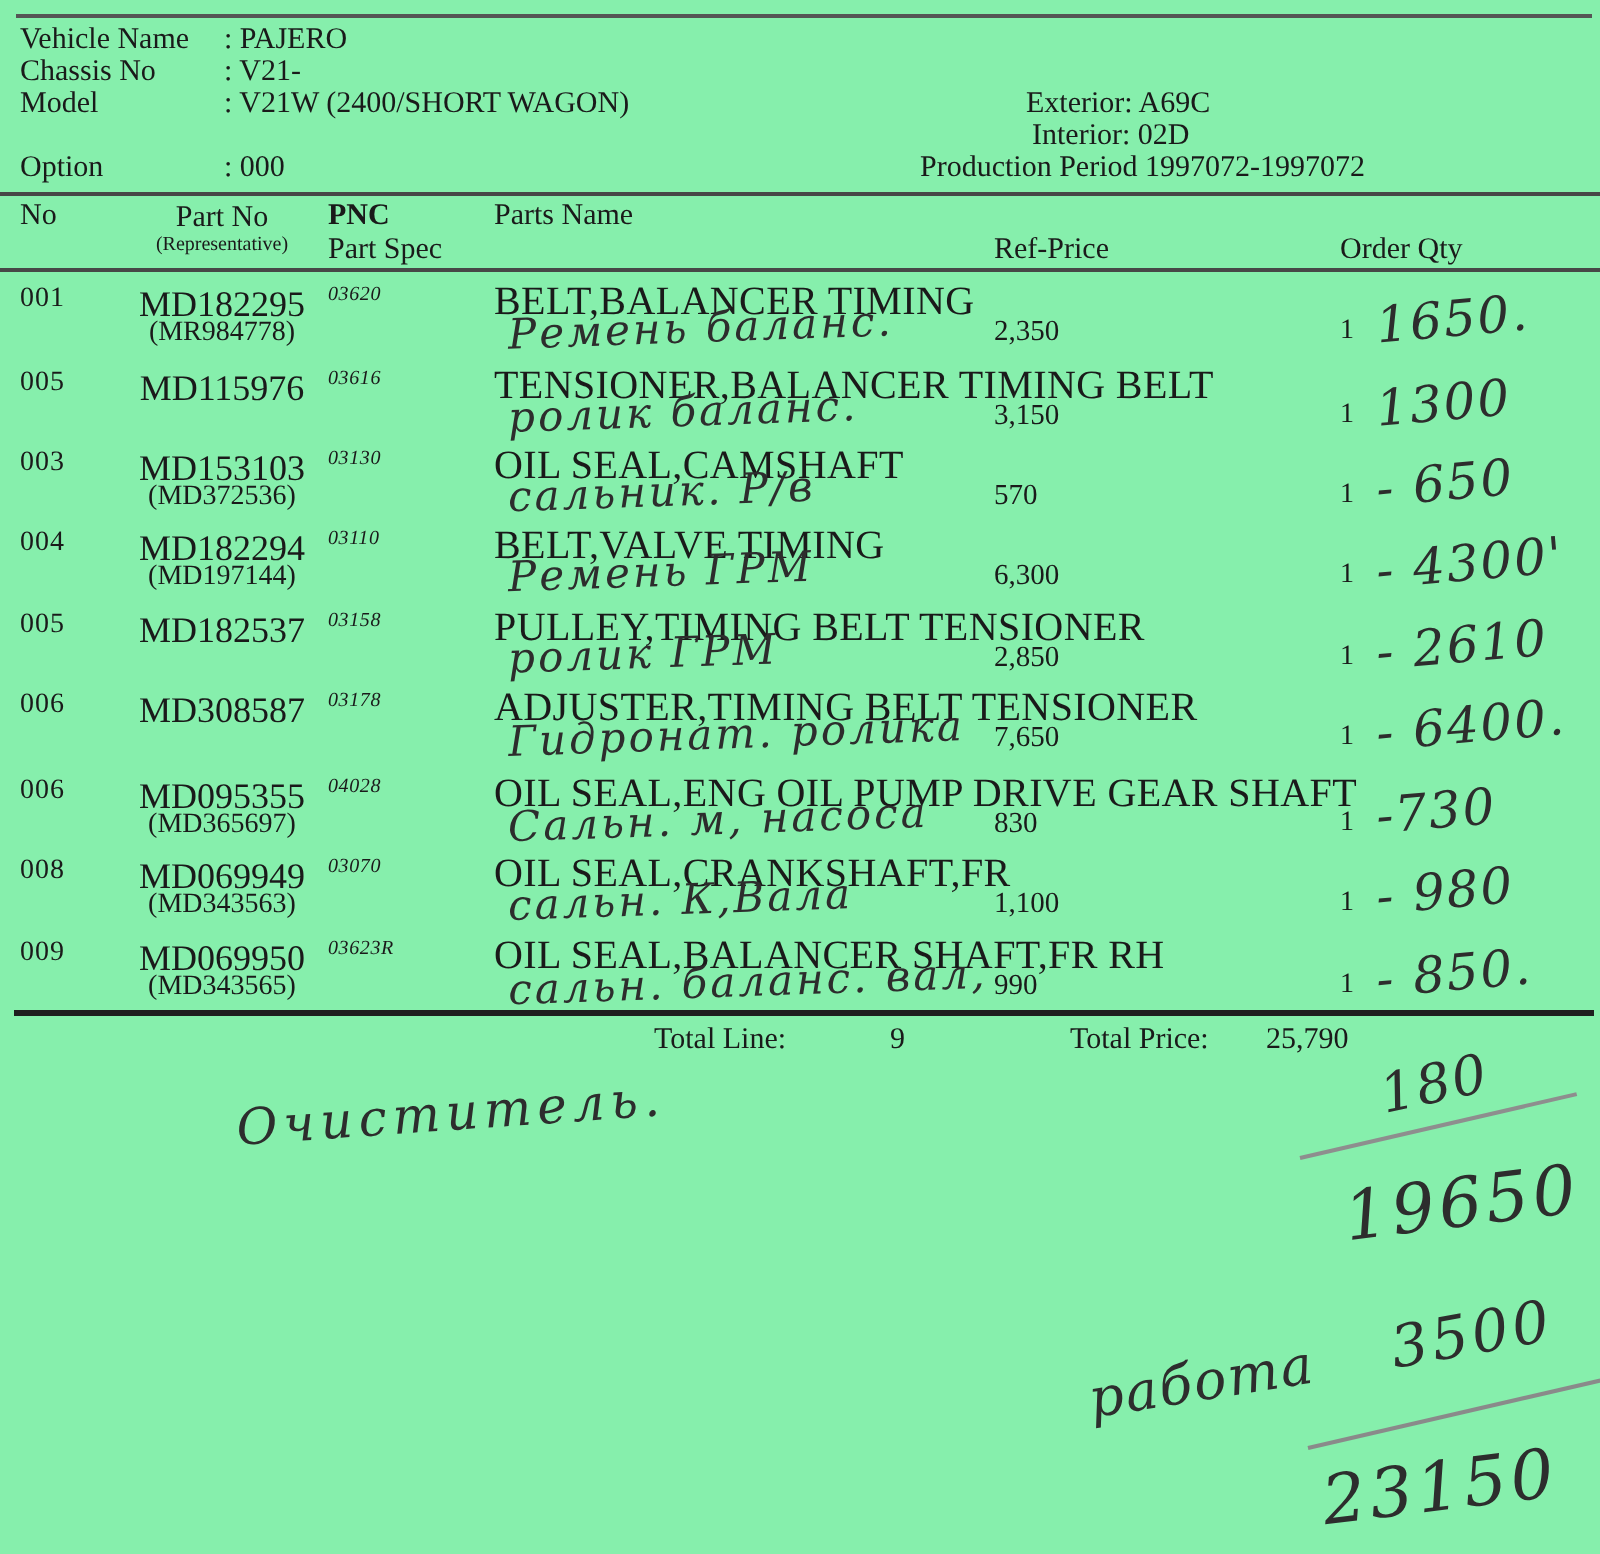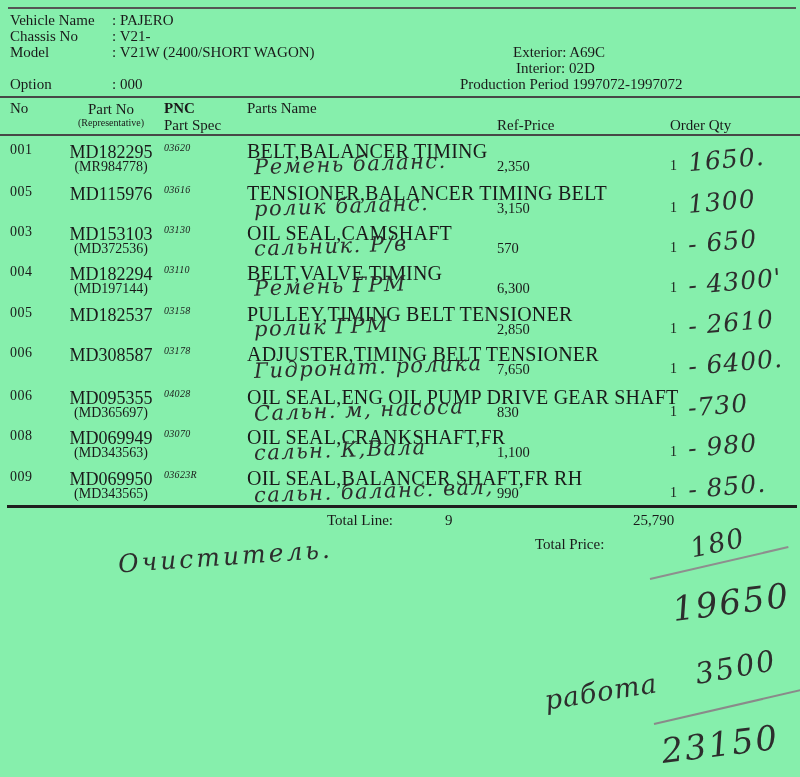--- a/index.html
+++ b/index.html
@@ -162,21 +162,21 @@
       <span class="c-name">OIL SEAL,BALANCER SHAFT,FR RH</span>
       <span class="c-hwname hw">сальн. баланс. вал,</span>
       <span class="c-price">990</span>
       <span class="c-qty">1</span>
       <span class="c-hwprice hw">- 850.</span>
     </div>
     </div>
 
   <div class="t" style="left:327px; top:512px;">Total Line:</div>
   <div class="t" style="left:445px; top:512px;">9</div>
-  <div class="t" style="left:535px; top:512px;margin-top:24px;">Total Price:</div>
+  <div class="t" style="left:535px; top:512px;">Total Price:</div>
   <div class="t" style="left:633px; top:512px;">25,790</div>
 
   <div class="hw" style="left:118px; top:542px; font-size:25px; letter-spacing:3px; transform:rotate(-4deg);">Очиститель.</div>
   <div class="hw" style="left:690px; top:527px; font-size:27px; letter-spacing:1px; transform:rotate(-12deg);">180</div>
   <div class="line" style="left:650px; top:578px; width:142px; height:2px; background:#8e8e8e; transform:rotate(-13deg); transform-origin:left center;"></div>
   <div class="hw" style="left:672px; top:582px; font-size:34px; letter-spacing:2px; transform:rotate(-7deg);">19650</div>
   <div class="hw" style="left:544px; top:676px; font-size:27px; letter-spacing:1px; transform:rotate(-9deg);">работа</div>
   <div class="hw" style="left:695px; top:650px; font-size:29px; letter-spacing:2px; transform:rotate(-10deg);">3500</div>
   <div class="line" style="left:654px; top:723px; width:150px; height:2px; background:#8a8a8a; transform:rotate(-13deg); transform-origin:left center;"></div>
   <div class="hw" style="left:661px; top:724px; font-size:34px; letter-spacing:2px; transform:rotate(-7deg);">23150</div>

